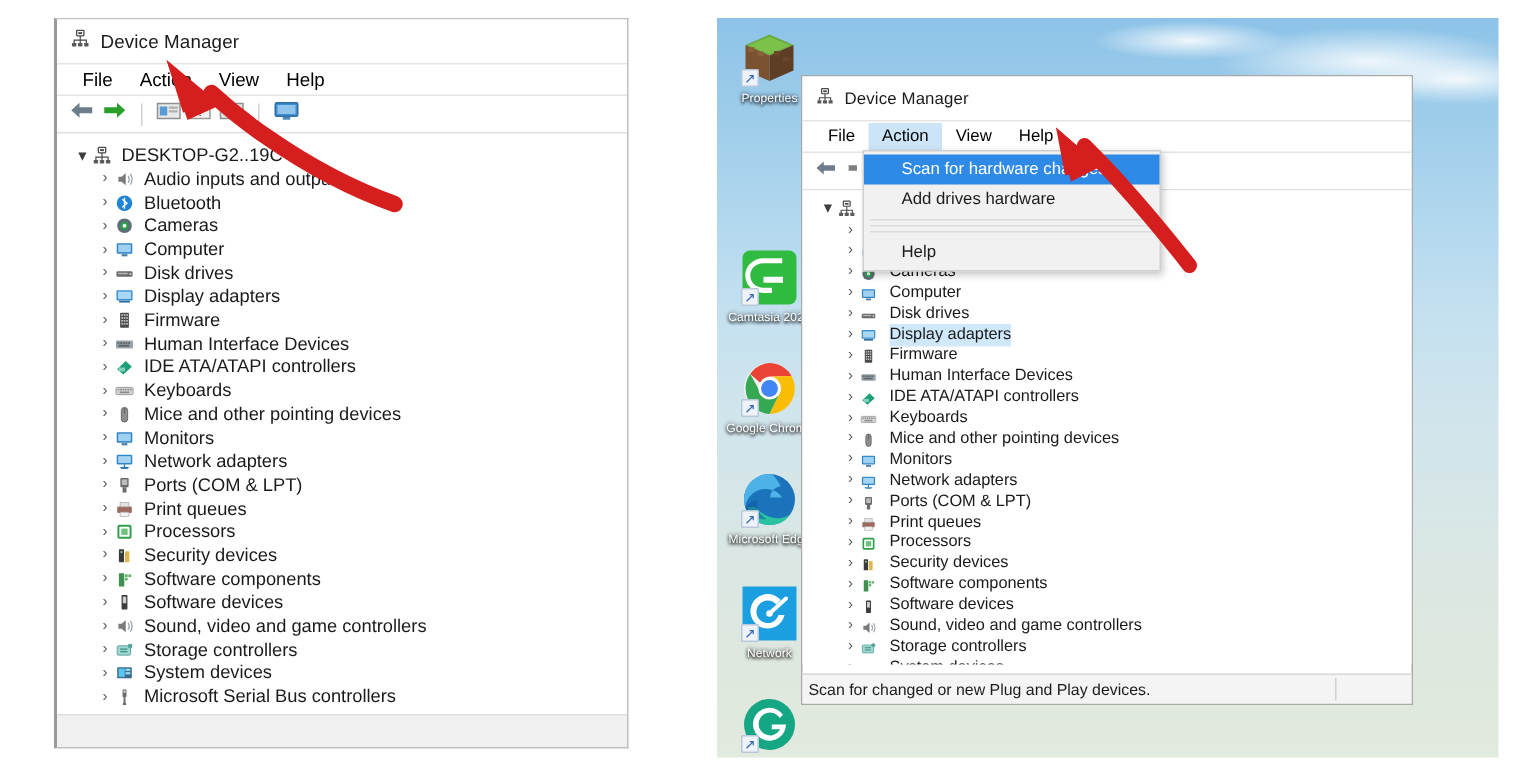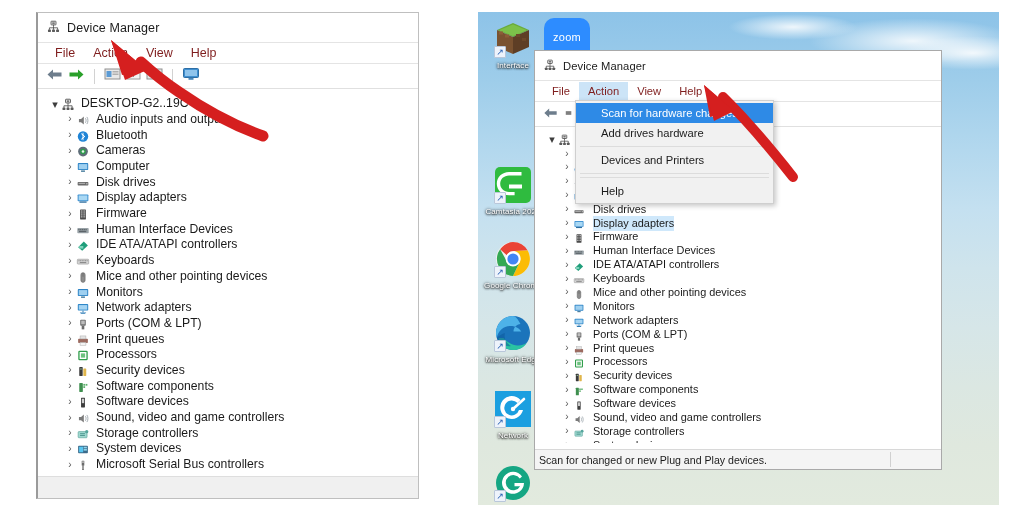--- a/index.html
+++ b/index.html
@@ -28,21 +28,21 @@
   }
   .title-text { font-size: 12.5px; color:#1b1b1b; letter-spacing:.1px; }
   .menubar {
     height: 22px; display:flex; align-items:center;
     padding-left: 8px; gap: 0px;
     border-top: 1px solid #e4e4e4;
     border-bottom: 1px solid #e4e4e4;
     background:#fff;
   }
   .menu-item {
-    font-size: 12.5px; color:#7f1d1d;
+    font-size: 12.5px; color:#000000;
     padding: 2px 9px; cursor: default; line-height: 15px;
   }
   .menu-item.active { background:#cce4f7; }
   .toolbar {
     height: 25px; display:flex; align-items:center;
     padding-left: 8px; gap: 5px;
     border-bottom: 1px solid #e0e0e0; background:#fff;
   }
   .tb-sep { width:1px; height:15px; background:#d2d2d2; margin:0 4px; }
   .tree {
@@ -484,21 +484,21 @@
           <polygon points="19,4.5 33,10.3 19,16 5,10.3" fill="#7cc14a"></polygon>
           <polygon points="3,10 19,17 19,34 3,27" fill="#7a5230"></polygon>
           <polygon points="35,10 19,17 19,34 35,27" fill="#5e3e25"></polygon>
           <rect x="5" y="11.5" width="4" height="3" fill="#8b5e37"></rect>
           <rect x="11" y="14.5" width="4" height="3" fill="#8b5e37"></rect>
           <rect x="22" y="14" width="4" height="3" fill="#6b4729"></rect>
           <rect x="28" y="18" width="4" height="3" fill="#6b4729"></rect>
         </svg>
         <span class="shortcut-arrow">↗</span>
       </div>
-      <div class="desk-label">Interface</div>
+      <div class="desk-label">Properties</div>
     </div>
 
 
     <div class="desk-icon" style="left:4px; top:154px;">
       <div class="desk-glyph">
         <svg width="38" height="38" viewBox="0 0 38 38">
           <rect x="1" y="1" width="36" height="36" rx="5" fill="#2fbb3f"></rect>
           <path d="M26 9 H13 a6 6 0 0 0 0 12 h9 v3.5 H13 a3 3 0 0 0 0 5 h13 V34 H13 a9 9 0 0 1 0-18 h9 v-3.5 h-9 Z" fill="#ffffff" opacity="0"></path>
           <path d="M27 8 H14.5 C9 8 5.5 12 5.5 17 s3.5 9 9 9 H21 v4.5 h-6.5 C7 30.5 2.5 25 2.5 17" fill="none"></path>
           <path d="M27.5 9.5 H15 c-5 0-8.8 3.6-8.8 8.2 0 4.6 3.8 8.2 8.8 8.2 h5.6 v3.4 H15 c-6.8 0-12.2-5.1-12.2-11.6 C2.8 11.2 8.2 6.1 15 6.1 h12.5 Z" fill="#ffffff"></path>
@@ -554,23 +554,20 @@
       <div class="desk-glyph">
         <svg width="38" height="38" viewBox="0 0 38 38">
           <circle cx="19" cy="19" r="17" fill="#15a683"></circle>
           <path d="M28 12.5 A11 11 0 1 0 30 19 h-9.5 v3.2 h5.6 A7.6 7.6 0 1 1 25.8 14.6 Z" fill="#ffffff"></path>
         </svg>
         <span class="shortcut-arrow">↗</span>
       </div>
 
     </div>
 
-    <div id="zoom-icon">
-      <span>zoom</span>
-    </div>
 
     <div id="dm2">
 
       <div class="titlebar">
         <span>
           <svg width="12" height="12" viewBox="0 0 16 16">
             <rect x="5" y="1.5" width="6" height="4.5" rx="0.6" fill="none" stroke="#4a4a4a" stroke-width="1.1"></rect>
             <rect x="6.4" y="3" width="3.2" height="1.6" fill="#4a4a4a"></rect>
             <path d="M8 6v2.4M3 12V9.6h10V12M8 8.4v3.6" stroke="#4a4a4a" stroke-width="1" fill="none"></path>
             <rect x="1.2" y="11.8" width="3.6" height="2.9" rx="0.5" fill="#5a5a5a"></rect>
@@ -836,21 +833,20 @@
                 </svg></span>
               <span class="nlabel" style="font-size: 10.9px;">System devices</span>
             </div>
           </div>
       </div>
 
       <div id="action-menu">
         <div class="dd-item hl">Scan for hardware changes</div>
         <div class="dd-item">Add drives hardware</div>
         <div class="dd-sep"></div>
-        <div class="dd-item">Devices and Printers</div>
         <div class="dd-sep"></div>
         <div class="dd-sep"></div>
         <div class="dd-item">Help</div>
       </div>
 
       <div class="statusbar">
         <span class="status-text">Scan for changed or new Plug and Play devices.</span>
         <span class="sb-sep"></span>
       </div>
     </div>

